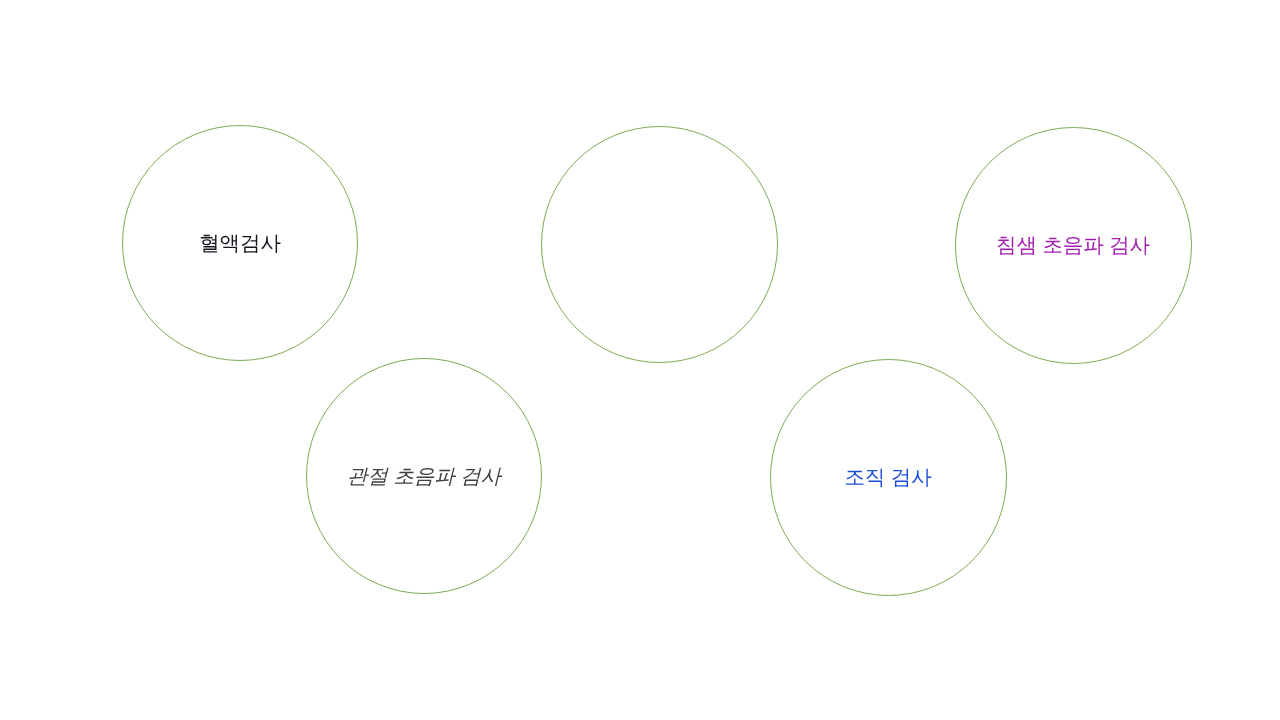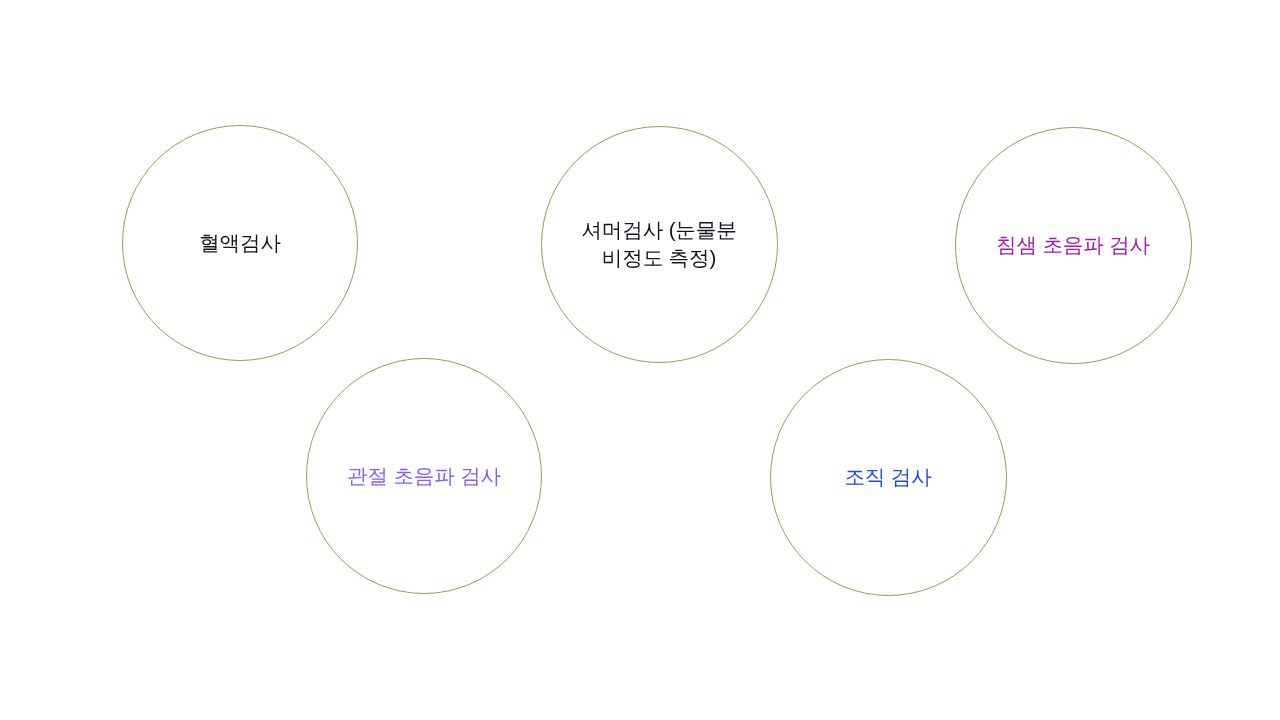--- a/index.html
+++ b/index.html
@@ -77,31 +77,30 @@
 
 <div id="slide-canvas" style="width: 1280px; height: 720px; background: rgb(255, 255, 255);">
 
   <div class="node" id="node-blood-test" style="width: 236px; height: 236px; left: 122px; top: 125px;">
     <span class="node-ring" style="border-color: rgb(126, 171, 85);"></span>
     <span class="node-label" style="color: rgb(18, 22, 28);">혈액검사</span>
   </div>
 
   <div class="node" id="node-schirmer-test" style="width: 237px; height: 237px; left: 540.5px; top: 125.5px;">
     <span class="node-ring" style="border-color: rgb(126, 171, 85);"></span>
-    <span class="node-label" style="color: rgb(18, 22, 28);">셔머검사 (눈물분비정도 측정)</span>
   </div>
 
   <div class="node" id="node-salivary-us" style="width: 237px; height: 237px; left: 954.5px; top: 126.5px;">
     <span class="node-ring" style="border-color: rgb(126, 171, 85);"></span>
     <span class="node-label" style="color: #a21caf;">침샘 초음파 검사</span>
   </div>
 
   <div class="node" id="node-joint-us" style="width: 236px; height: 236px; left: 306px; top: 358px;">
     <span class="node-ring" style="border-color: rgb(126, 171, 85);"></span>
-    <span class="node-label" style="color: #8b5cf6;">관절 초음파 검사</span>
+    <span class="node-label" style="color: #404040; font-style: italic;">관절 초음파 검사</span>
   </div>
 
   <div class="node" id="node-biopsy" style="width: 237px; height: 237px; left: 769.5px; top: 358.5px;">
     <span class="node-ring" style="border-color: rgb(126, 171, 85);"></span>
     <span class="node-label" style="color: #1d4ed8;">조직 검사</span>
   </div>
 
 </div>
 
 </body></html>

